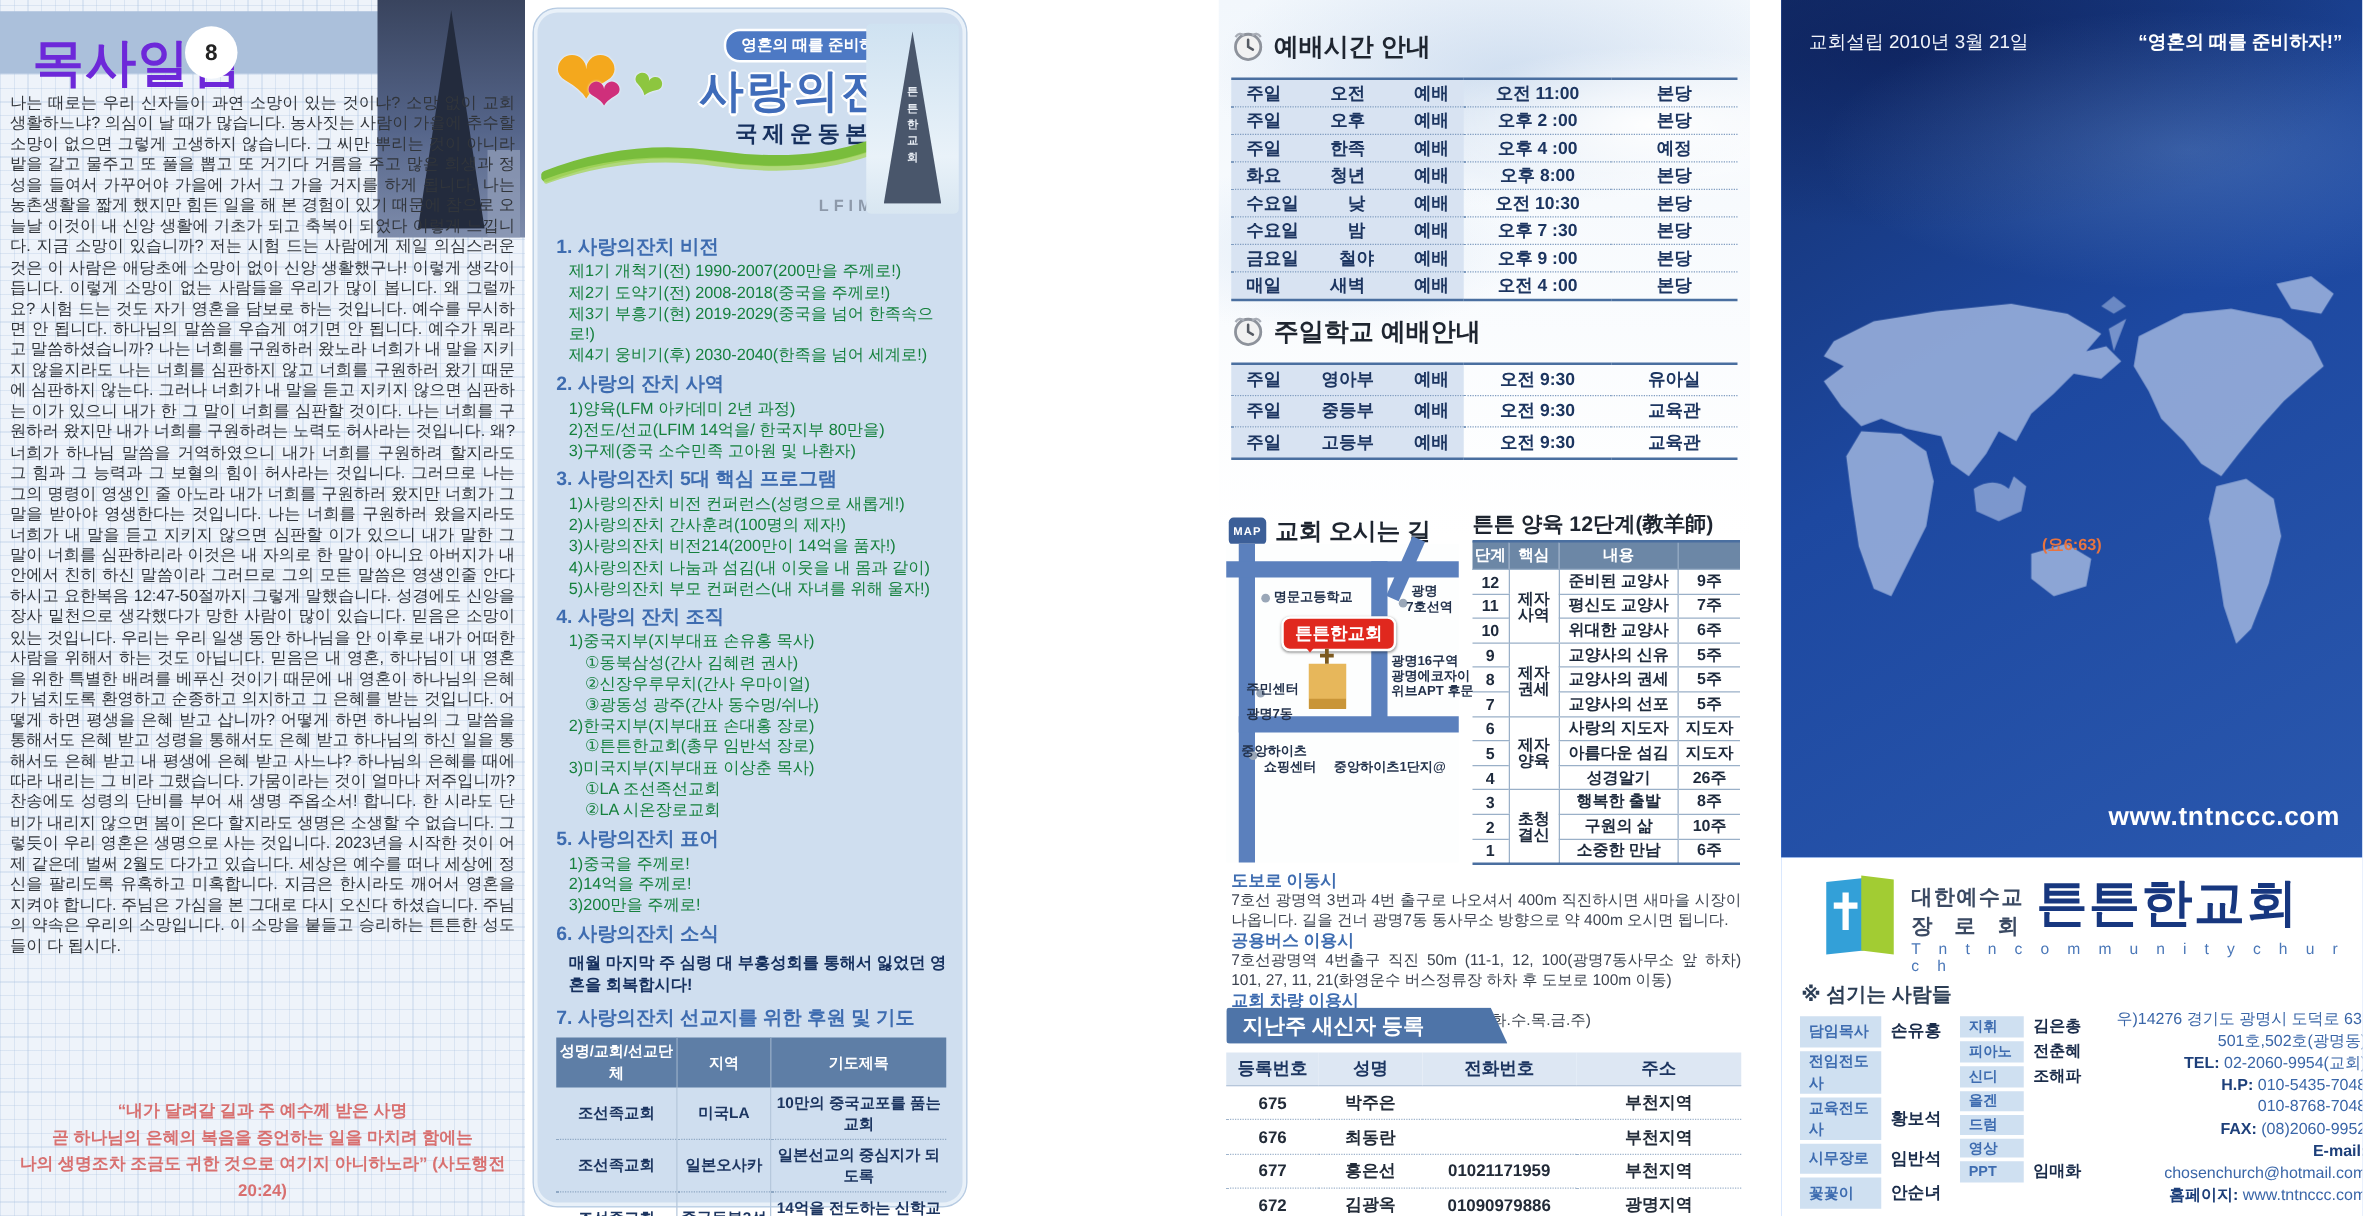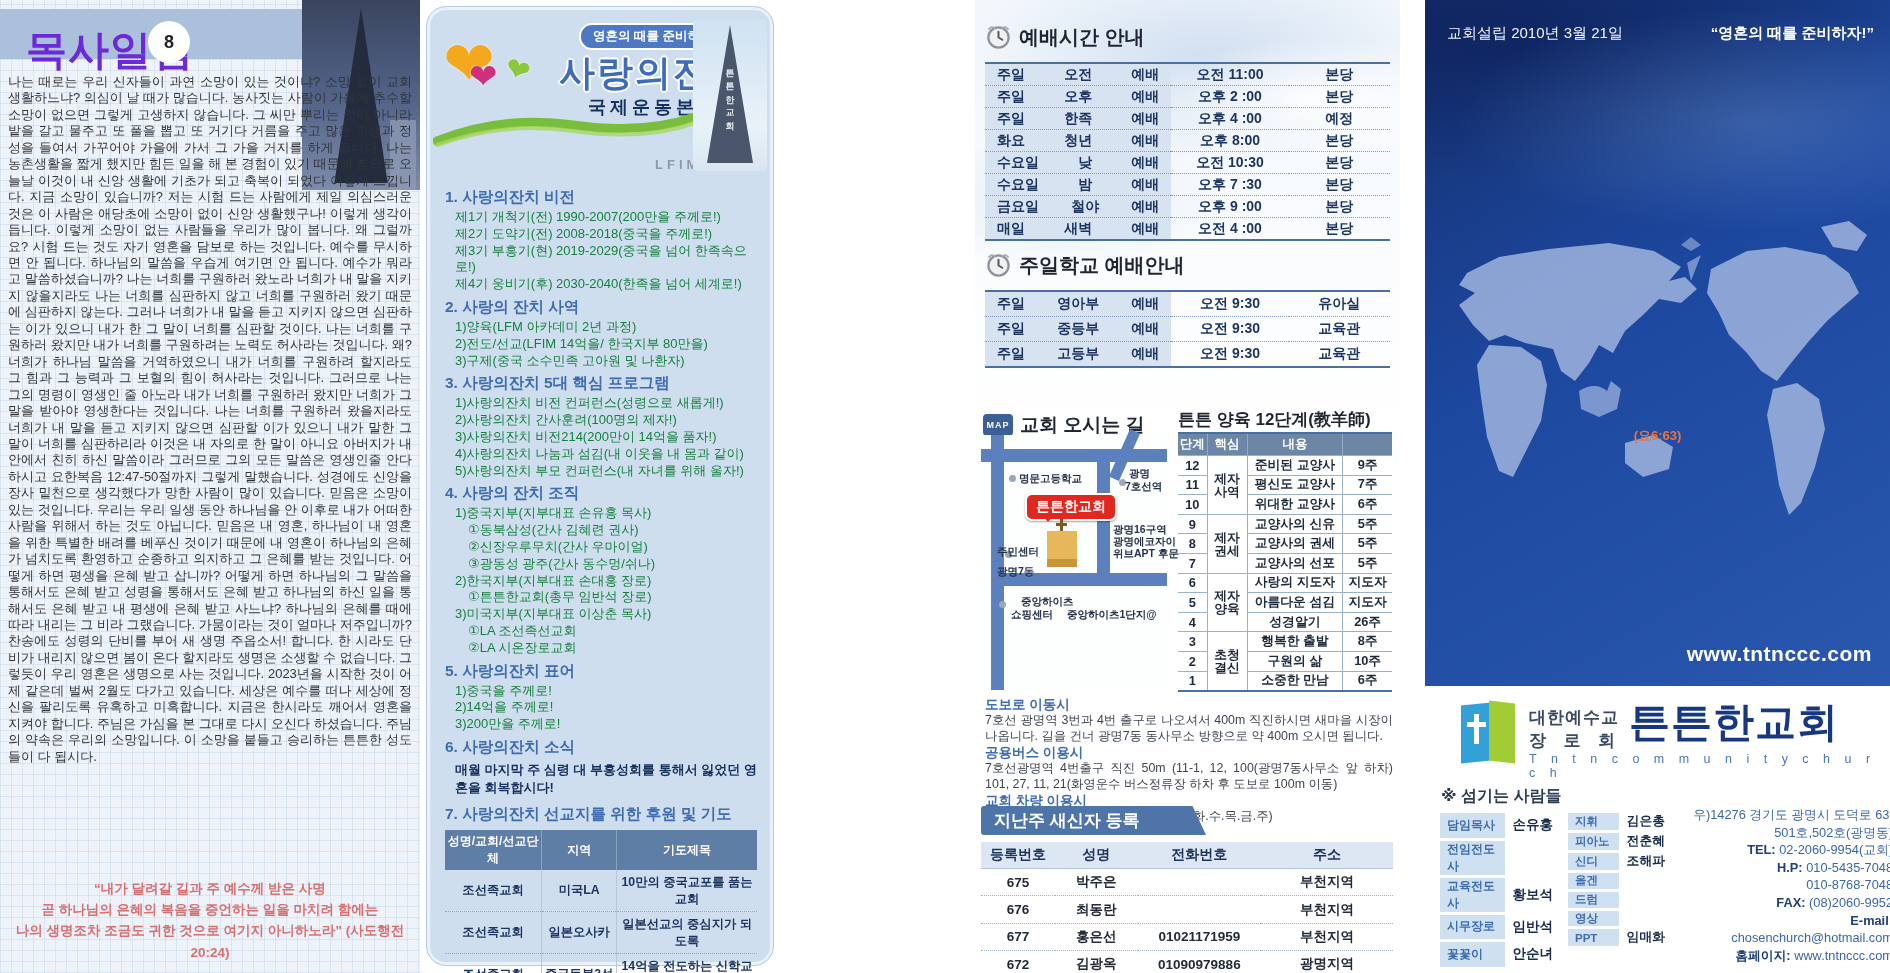--- a/index.html
+++ b/index.html
@@ -360,21 +360,21 @@
       <div class="map-lab" style="left:144px;top:45px;">7호선역</div>
       <div class="map-bubble">튼튼한교회</div>
       <div class="map-church"></div>
       <div class="map-dot" style="left:24px;top:116px;"></div>
       <div class="map-lab" style="left:16px;top:98px;margin-top:32px;">광명7동</div>
       <div class="map-lab" style="left:16px;top:110px;">주민센터</div>
       <div class="map-lab" style="left:132px;top:88px;">광명16구역</div>
       <div class="map-lab" style="left:132px;top:100px;">광명에코자이</div>
       <div class="map-lab" style="left:132px;top:112px;">위브APT 후문</div>
       <div class="map-dot" style="left:18px;top:166px;"></div>
-      <div class="map-lab" style="left:40px;top:160px;">중앙하이츠</div>
+      <div class="map-lab" style="left:12px;top:160px;">중앙하이츠</div>
       <div class="map-lab" style="left:30px;top:173px;">쇼핑센터</div>
       <div class="map-lab" style="left:86px;top:173px;text-align:right;">중앙하이츠1단지@</div>
     </div>
 
     <div class="abs" style="left:203px;top:408px;font-size:17px;font-weight:bold;color:#1e2530;">튼튼 양육 12단계(教羊師)</div>
     <table class="ntab abs" style="left:203px;top:432px;">
       <thead>
         <tr>
           <th>단계</th>
           <th>핵심</th>

